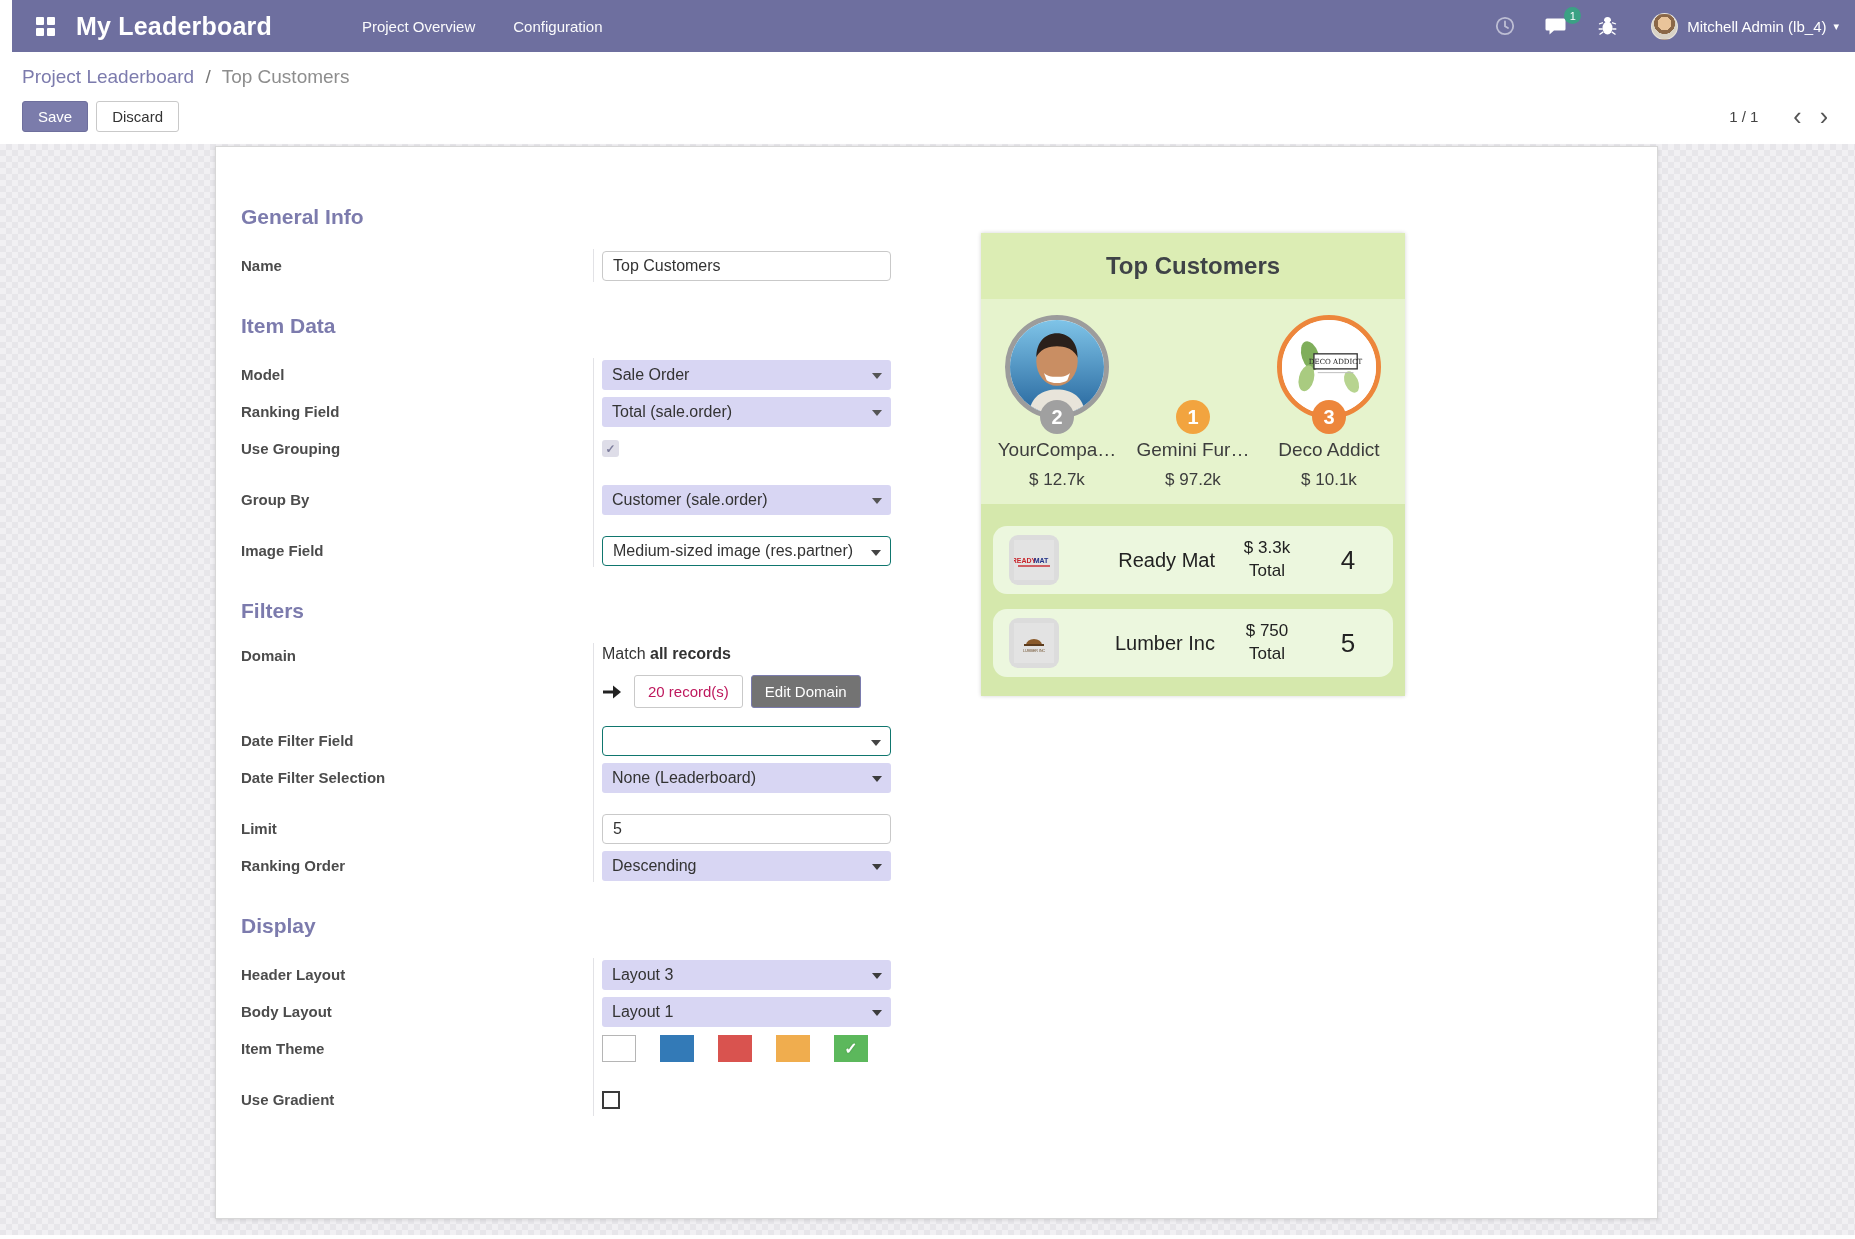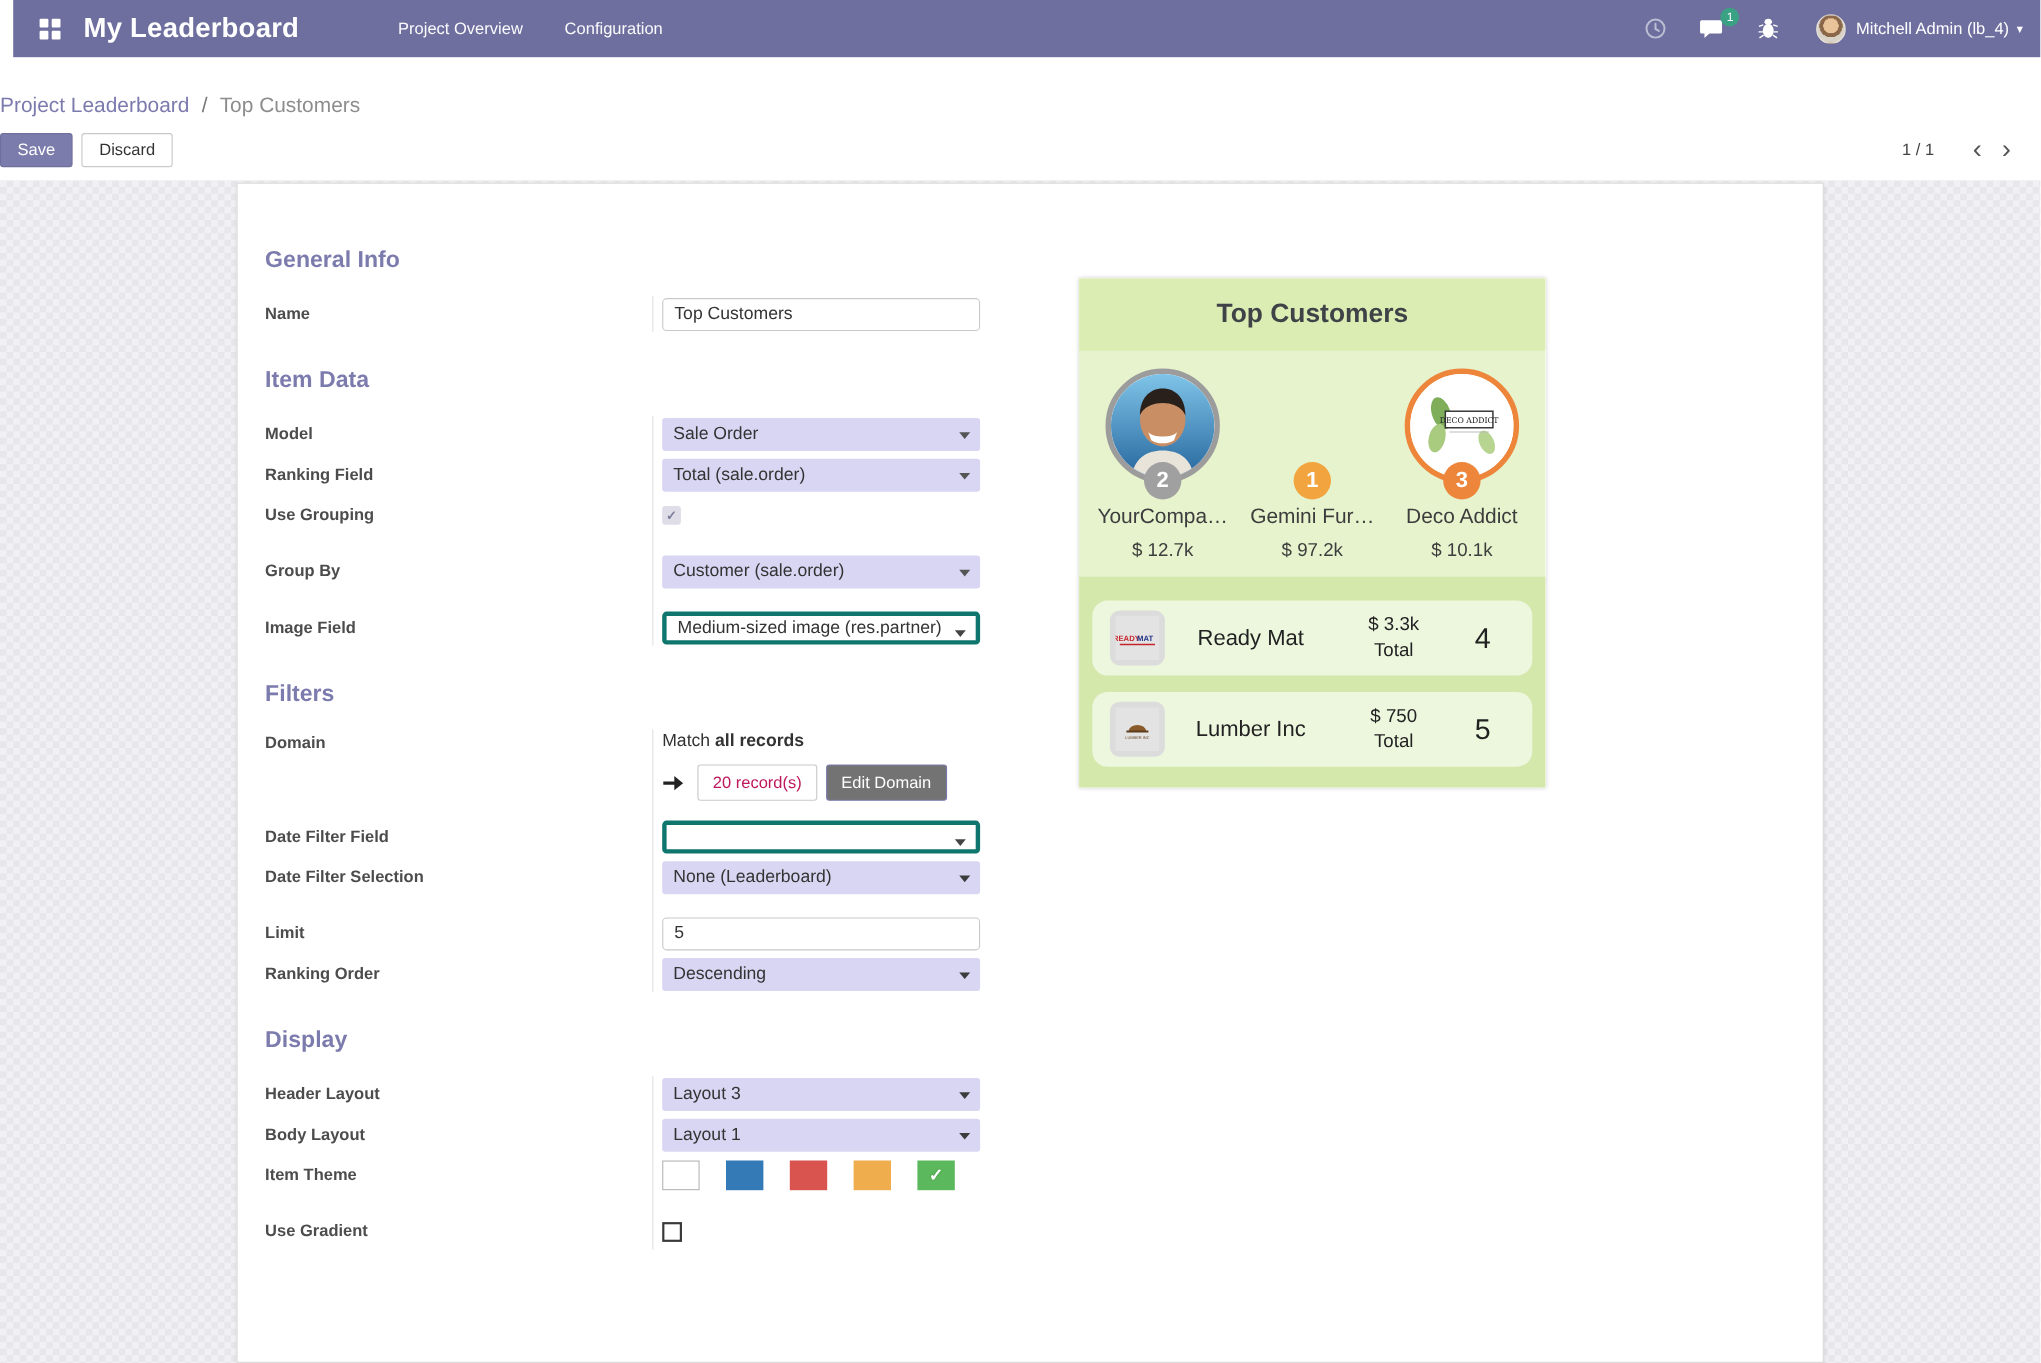--- a/index.html
+++ b/index.html
@@ -16,21 +16,21 @@
   .nav-spacer { flex:1; }
   .nav-icon { margin-left:30px; position:relative; display:flex; align-items:center; cursor:pointer; }
   .nav-icon svg { display:block; }
   .msg-badge { position:absolute; top:-9px; right:-13px; background:#3ba184; color:#fff; font-size:11px; min-width:17px; height:17px; border-radius:9px; display:flex; align-items:center; justify-content:center; padding:0 4px; }
   .user-area { display:flex; align-items:center; margin-left:34px; cursor:pointer; }
   .user-avatar { width:27px; height:27px; border-radius:50%; overflow:hidden; background:radial-gradient(circle at 50% 38%, #e9c49a 0 34%, #8a6748 35% 52%, #d9d2c6 53% 100%); border:1px solid rgba(255,255,255,.4); }
   .user-name { font-size:15px; margin:0 7px 0 9px; }
   .user-caret { font-size:11px; }
 
   
-  .control-panel { background:#fff; padding:14px 18px 12px 0;margin-top:20px; }
+  .control-panel { background:#fff; padding:14px 18px 12px 22px; }
   .breadcrumb { font-size:19px; }
   .breadcrumb .bc-link { color:#7c7bad; cursor:pointer; }
   .breadcrumb .bc-sep { color:#777; margin:0 6px; }
   .breadcrumb .bc-current { color:#8d8d8d; }
   .cp-row { display:flex; align-items:center; margin-top:13px; }
   .btn { font-size:15px; border-radius:3px; padding:6px 15px; cursor:pointer; border:1px solid transparent; font-family:inherit; }
   .btn-primary { background:#7b7cab; border-color:#6e6f9d; color:#fff; }
   .btn-default { background:#fff; border-color:#c9c9c9; color:#333; margin-left:8px; }
   .pager { margin-left:auto; display:flex; align-items:center; color:#555; }
   .pager-count { font-size:15px; color:#444; margin-right:26px; }
@@ -53,21 +53,21 @@
   .rows-block::before { content:""; position:absolute; left:352px; top:2px; bottom:2px; width:1px; background:#e2e2e6; }
   .form-row { display:flex; align-items:center; min-height:37px; }
   .form-row.top-align { align-items:flex-start; }
   .row-label { width:352px; flex:none; font-size:15px; font-weight:bold; color:#4c4c4c; }
   .row-field { padding-left:9px; flex:1; }
   .ctl { width:289px; height:30px; font-size:16px; color:#333; display:flex; align-items:center; position:relative; }
   .input-text { border:1px solid #c9c9c9; border-radius:4px; background:#fff; padding:0 10px; font-family:inherit; width:289px; height:30px; font-size:16px; color:#333; }
   .sel { background:#d8d6f3; border-radius:3px; padding:0 24px 0 10px; }
   .sel .caret-tri { position:absolute; right:9px; top:13px; width:0; height:0; border-left:5px solid transparent; border-right:5px solid transparent; border-top:6px solid #3c3c3c; }
   .m2o .caret-tri { border-top-color:#555; }
-  .combo { border:4px solid #0f766e; border-radius:4px; background:#fff; padding:0 24px 0 10px; }
+  .combo { border:1px solid #0f766e; border-radius:4px; background:#fff; padding:0 24px 0 10px; }
   .combo .caret-tri { position:absolute; right:9px; top:13px; width:0; height:0; border-left:5px solid transparent; border-right:5px solid transparent; border-top:6px solid #444; }
   .checkbox-g { width:17px; height:17px; border-radius:3px; background:#dedde8; display:flex; align-items:center; justify-content:center; color:#7d7d9c; font-size:12px; font-weight:bold; cursor:pointer; }
   .checkbox-e { width:18px; height:18px; border:2px solid #3a3a3a; background:#fff; cursor:pointer; }
   .gap-above { margin-top:14px; }
 
   
   .match-line { font-size:16px; color:#333; margin:4px 0 12px; }
   .domain-controls { display:flex; align-items:center; margin-bottom:14px; }
   .domain-arrow { margin-right:12px; display:flex; }
   .rec-btn { background:#fff; border:1px solid #c9c9c9; border-radius:3px; font-size:15px; color:#be185d; padding:7px 13px; cursor:pointer; font-family:inherit; }
@@ -86,21 +86,21 @@
   .podium { display:flex; align-items:flex-end; }
   .podium-col { width:33.33%; display:flex; flex-direction:column; align-items:center; }
   .avatar-ring { border-radius:50%; background:#fff; overflow:hidden; }
   .avatar-ring svg { display:block; width:100%; height:100%; }
   .rank-badge { width:34px; height:34px; border-radius:50%; color:#fff; font-size:20px; font-weight:bold; display:flex; align-items:center; justify-content:center; margin-top:-19px; position:relative; }
   .podium-name { font-size:19px; color:#3d3d3d; margin-top:5px; white-space:nowrap; }
   .podium-amount { font-size:17px; color:#3d3d3d; margin-top:9px; }
   .preview-list { background:#d5e8ac; padding:22px 12px 19px; display:flex; flex-direction:column; gap:15px; }
   .list-row { background:#ecf7de; border-radius:14px; height:68px; display:flex; align-items:center; padding:0 16px; }
   .row-logo { width:50px; height:50px; border-radius:9px; background:#dcdcdc; display:flex; align-items:center; justify-content:center; flex:none; }
-  .row-name { flex:1; text-align:center; font-size:20px; color:#222; }
+  .row-name { flex:1; text-align:right; font-size:20px; color:#222; }
   .row-amt { width:104px; text-align:center; font-size:17px; color:#222; line-height:1.35; }
   .row-rank { width:58px; text-align:center; font-size:26px; color:#222; }
 </style>
 </head>
 <body>
 
 <div class="navbar">
   <div class="apps-btn">
     <div class="apps-grid">
         <span></span>

